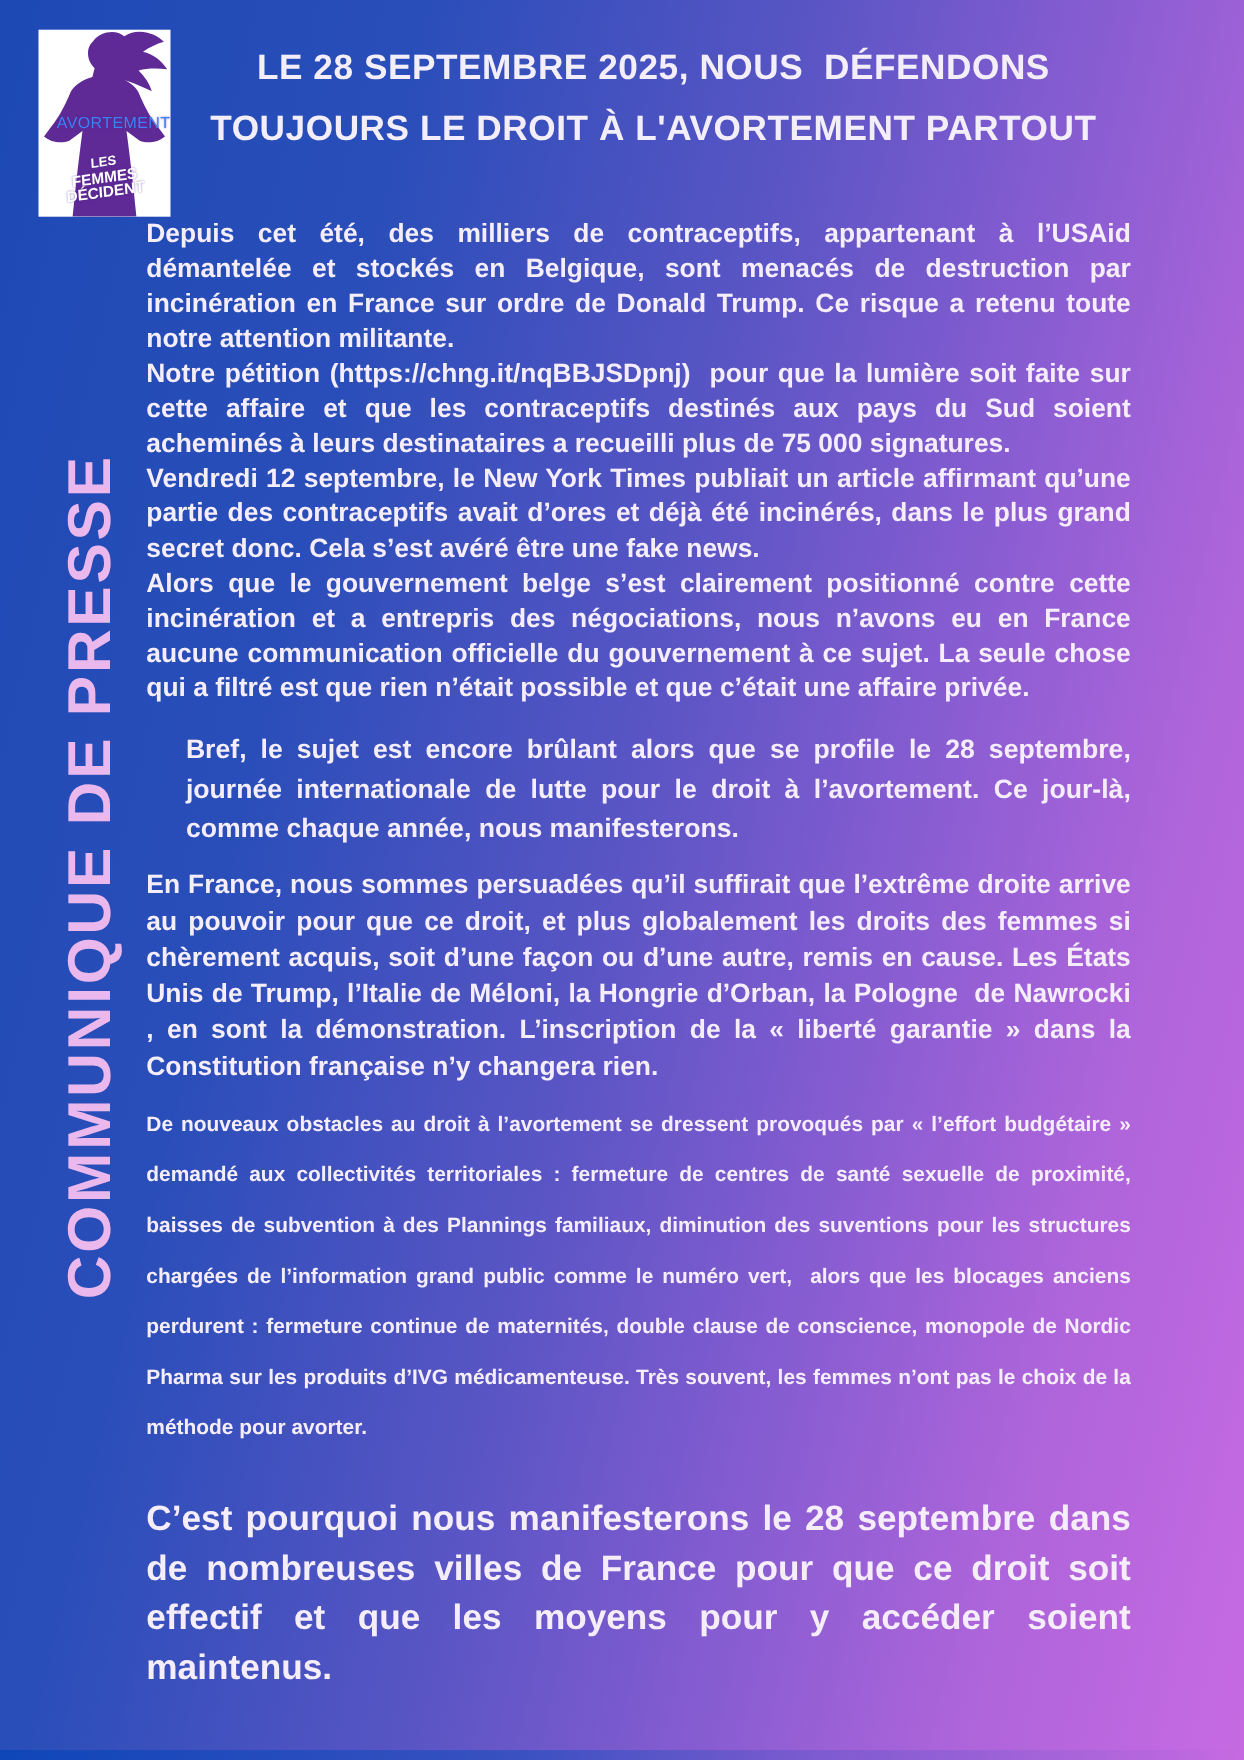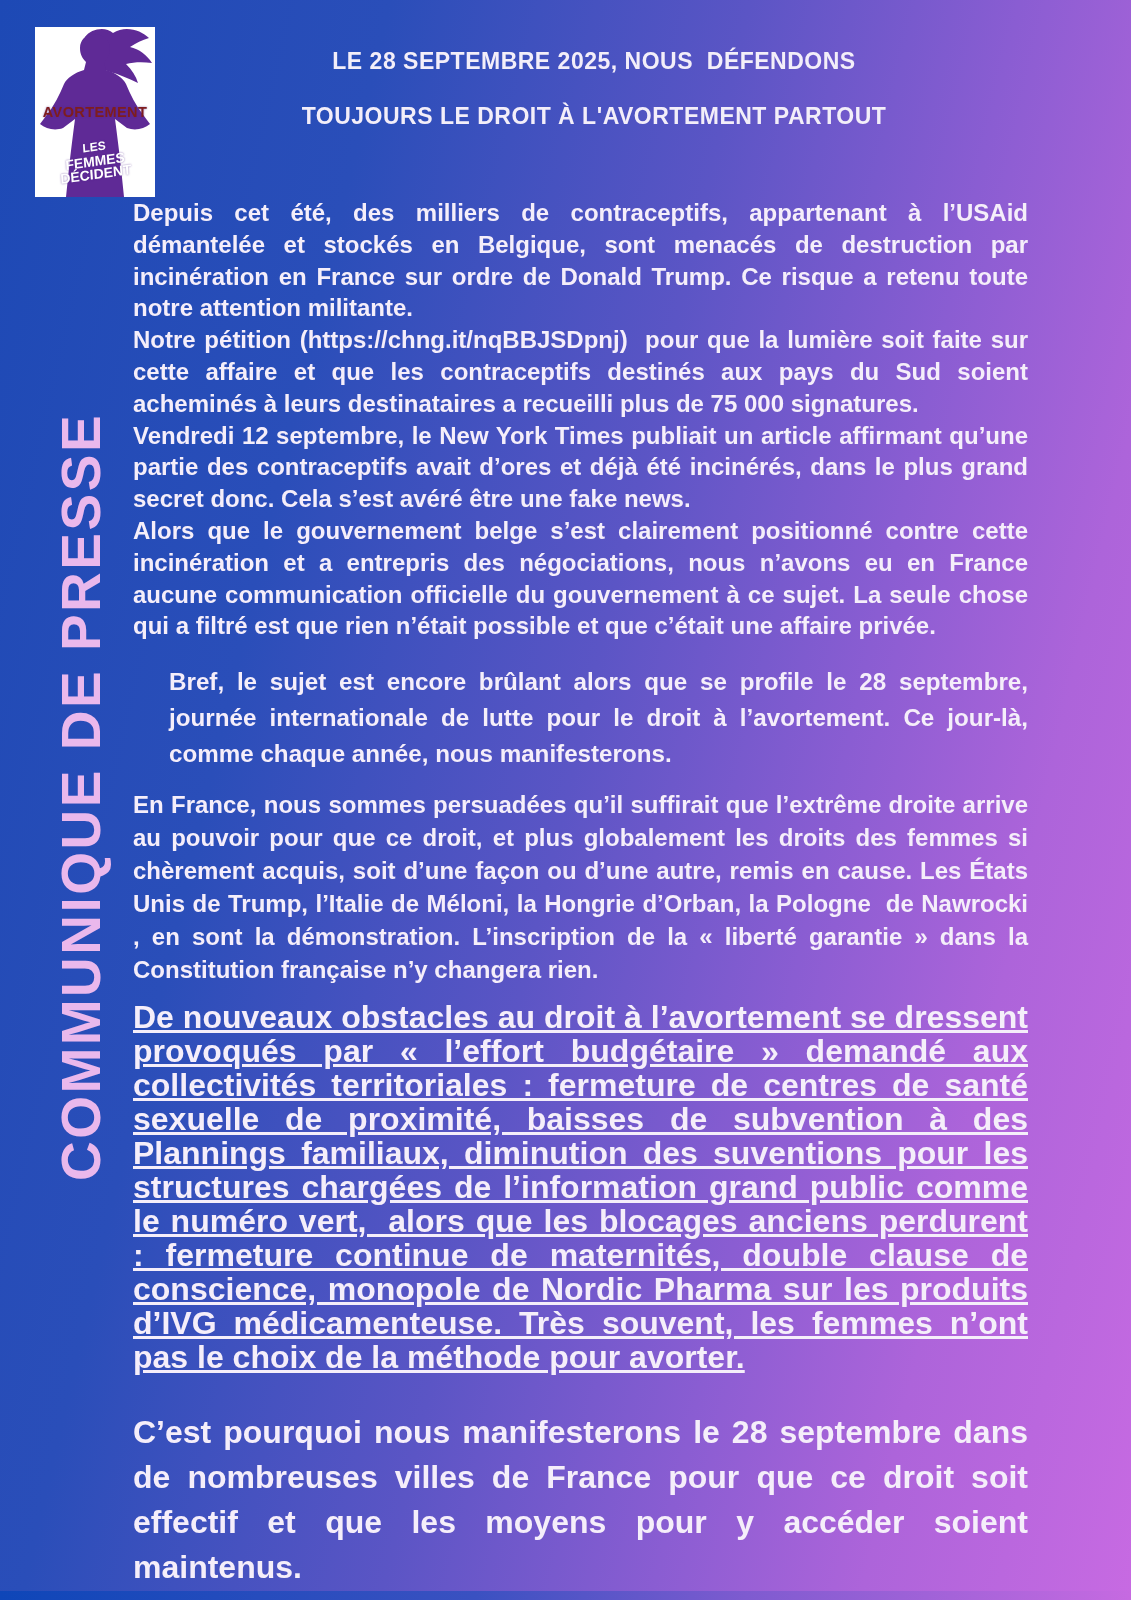--- a/index.html
+++ b/index.html
@@ -27,23 +27,23 @@
   .logo-box {
     position: absolute;
     left: 35px; top: 27px;
     width: 120px; height: 170px;
     background: #ffffff;
     overflow: hidden;
   }
   .logo-box svg { position: absolute; left: 0; top: 0; width: 120px; height: 170px; }
   .logo-word-top {
     position: absolute; left: 0; top: 77px; width: 100%;
-    text-align: center;
-    font-size: 14.5px; font-weight: bold; letter-spacing: 0.4px;
-    color: #7f1d1d;
+    text-align: right;
+    font-size: 14.5px; font-weight: normal; letter-spacing: 0.4px;
+    color: #3b82f6;
     text-shadow: 0 0 2px rgba(80,35,140,0.65);
   }
   .logo-stack {
     position: absolute; left: 8px; top: 114px; width: 104px;
     transform: rotate(-8deg) skewX(-4deg);
     text-align: center;
     color: #ffffff; font-weight: bold;
     text-shadow: 0 0 2px rgba(80,35,140,0.65);
     line-height: 13.5px;
   }
@@ -51,21 +51,21 @@
   .logo-stack .l2 { font-size: 14px; }
   .logo-stack .l3 { font-size: 14px; }
 
   
   .title {
     position: absolute;
     left: 168px; top: 34px; width: 852px;
     text-align: center;
     color: #f3eef9;
     font-weight: bold;
-    font-size: 23px;
+    font-size: 32px;
     line-height: 55px;
     letter-spacing: 0.5px;
   }
 
   
   .vertical-label {
     position: absolute;
     left: 81px; top: 797px;
     transform: translate(-50%, -50%) rotate(-90deg);
     transform-origin: center center;
@@ -81,21 +81,21 @@
     position: absolute;
     left: 133px; top: 197px; width: 895px;
     text-align: justify;
     font-weight: bold;
     color: #f5eefa;
   }
   .content p { text-align: justify; }
   .p-block1 { font-size: 24px; line-height: 31.8px; margin: 0; }
   .p-bref      { font-size: 24.2px; line-height: 36px;   margin-top: 22px; margin-left: 36px; }
   .p-enfrance  { font-size: 24px; line-height: 33px;   margin-top: 16px; }
-  .p-obstacles { font-size: 32px; line-height: 34px; margin-top: 14px; text-decoration: underline; }
+  .p-obstacles { font-size: 19px; line-height: 46px; margin-top: 14px; }
   .p-closing   { font-size: 32px; line-height: 45px;   margin-top: 36px; }
   .signature   { font-size: 20px; line-height: 40px;   margin-top: 44px; text-align: left; }
 
   
   .bottom-edge {
     position: absolute;
     left: 0; bottom: 0; width: 100%; height: 9px;
     background: linear-gradient(90deg, #0e46b8 0%, #3a51c1 42%, #7e5bd0 66%, #c66ae1 100%);
   }
 </style>

